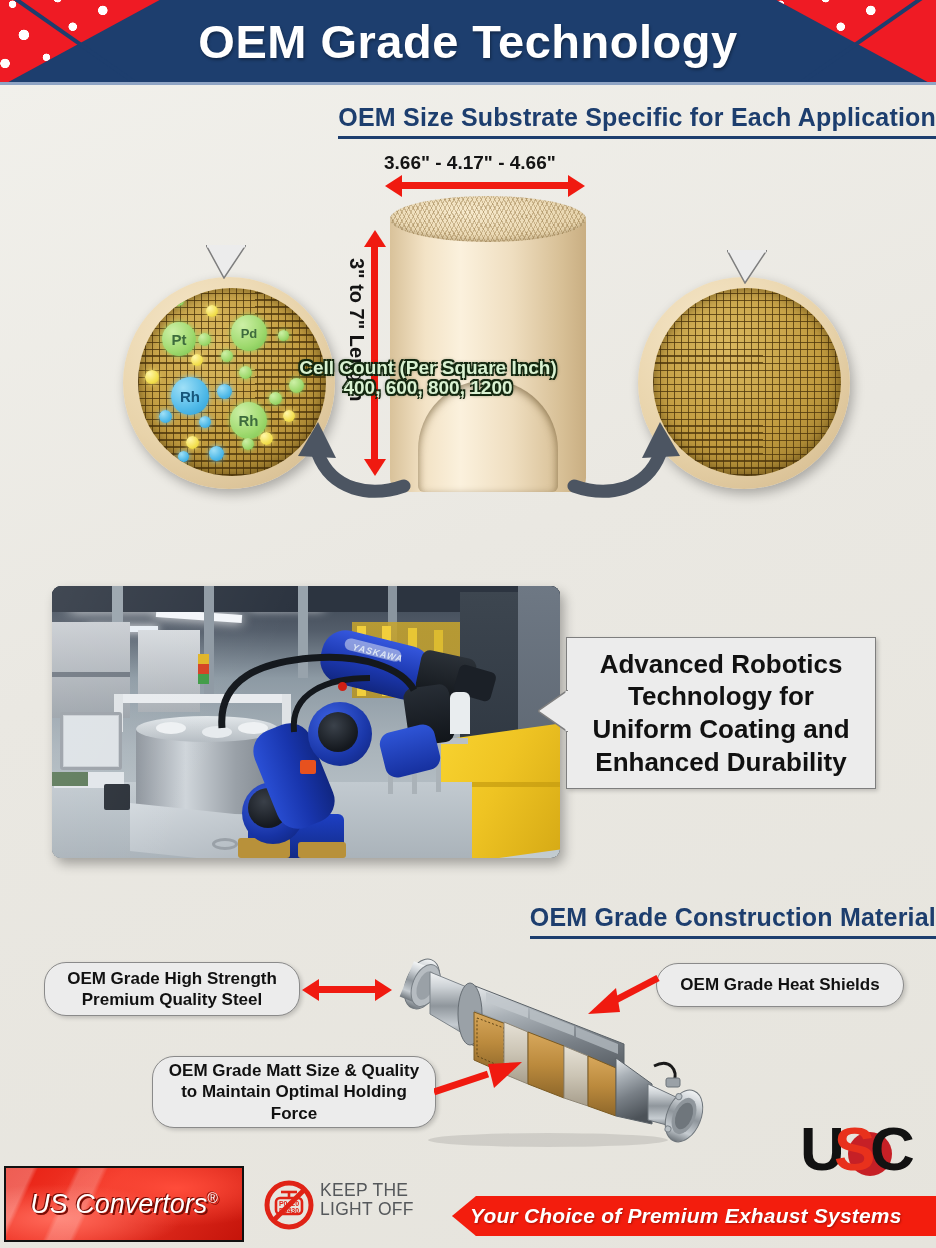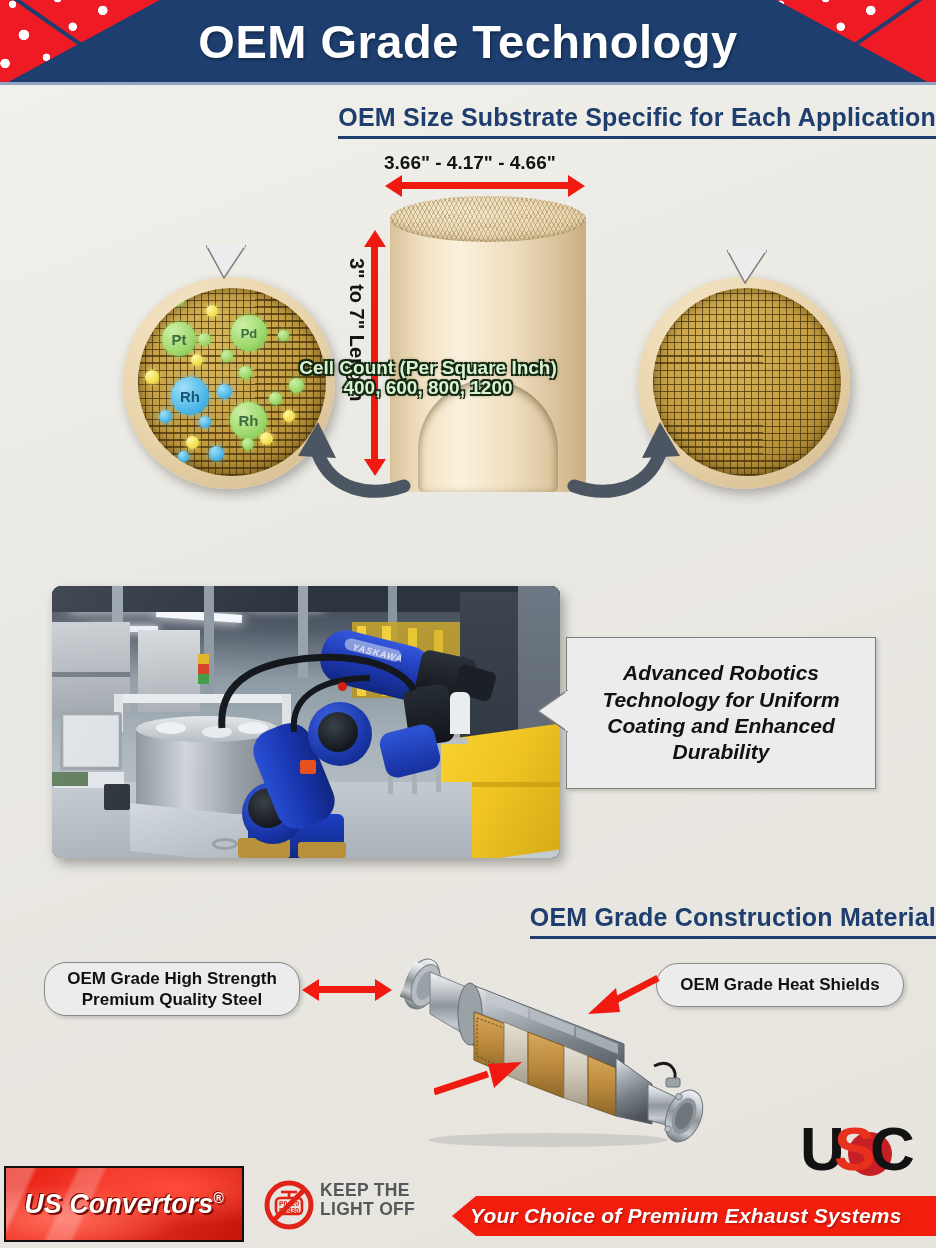--- a/index.html
+++ b/index.html
@@ -192,30 +192,30 @@
     position:absolute; left:4px; top:6px; width:240px; height:76px;
     border:2px solid #111;
     background:
       linear-gradient(115deg, rgba(255,255,255,.28) 0 10%, transparent 12% 26%, rgba(255,255,255,.22) 28% 36%, transparent 38%),
       radial-gradient(ellipse at 22% 70%, #ff6a5a 0%, transparent 48%),
       radial-gradient(ellipse at 72% 28%, #ff4c3a 0%, transparent 52%),
       linear-gradient(135deg,#e81f12 0%, #f0392a 40%, #c5140a 100%);
     display:flex; align-items:center; justify-content:center;
   }
   .usc-badge-text {
-    color:#fff; font-style:italic; font-weight:bold; font-size:27px;
+    color:#fff; font-style:italic; font-weight:normal; font-size:27px;
     text-shadow:2px 2px 0 #7a0d05, -1px -1px 0 #7a0d05;
   }
   .usc-badge-text sup { font-size:14px; vertical-align:super; }
 
   .keeplight { position:absolute; left:264px; top:20px; width:172px; height:50px; }
   .kl-icon { position:absolute; left:0; top:0; width:50px; height:50px; }
   .kl-text {
     position:absolute; left:56px; top:1px; color:#55585b;
-    font-weight:bold; font-size:17.5px; line-height:1.07; letter-spacing:.3px;
+    font-weight:normal; font-size:17.5px; line-height:1.07; letter-spacing:.3px;
   }
 
   .tagline {
     position:absolute; left:452px; top:1196px; width:484px; height:40px;
     background:#f31d0d;
     clip-path: polygon(24px 0, 100% 0, 100% 100%, 24px 100%, 0 50%);
     display:flex; align-items:center; justify-content:flex-start;
     box-shadow:0 2px 4px rgba(0,0,0,.25);
   }
   .tagline-text {
@@ -406,21 +406,21 @@
 
     <div class="ph" style="left:398px; top:106px; width:20px; height:42px; background:#e9edef; border-radius:6px 6px 0 0;"></div>
 
     <div class="ph" style="left:146px; top:68px; width:11px; height:10px; background:#e0b425;"></div>
     <div class="ph" style="left:146px; top:78px; width:11px; height:10px; background:#d44022;"></div>
     <div class="ph" style="left:146px; top:88px; width:11px; height:10px; background:#3f9b46;"></div>
 
     <div class="ph" style="inset:0; background:linear-gradient(115deg,rgba(255,255,255,.10) 0%,transparent 40%);"></div>
   </div>
 
-  <div class="callout" style="left:566px; top:637px; width:310px; height:152px; font-size:21px; padding:0 12px;font-style:italic;">
+  <div class="callout" style="left:566px; top:637px; width:310px; height:152px; font-size:26px; padding:0 12px;">
     <span>Advanced Robotics Technology for Uniform Coating and Enhanced Durability</span>
   </div>
   <svg class="tail" style="left:538px; top:690px; width:30px; height:42px;" viewBox="0 0 30 42">
     <polygon points="30,0 30,42 0,21" fill="#ececec" stroke="#7e7e7e" stroke-width="1.5"></polygon>
     <line x1="29" y1="1" x2="29" y2="41" stroke="#ececec" stroke-width="3"></line>
   </svg>
 
   <div class="sec-title" style="top:897px;margin-top:6px;">
     <span class="u">OEM Grade Construction Material</span>
   </div>
@@ -507,20 +507,23 @@
   <div class="arrow-h" style="left:318px; top:986px; width:58px;"></div>
 
   <div class="callout round" style="left:656px; top:963px; width:248px; height:44px; font-size:17px; padding:8px 10px;">
     <span>OEM Grade Heat Shields</span>
   </div>
   <svg style="position:absolute; left:586px; top:972px; width:76px; height:44px;" viewBox="0 0 76 44">
     <line x1="72" y1="6" x2="26" y2="30" stroke="#f01a10" stroke-width="7"></line>
     <polygon points="2,42 30,16 34,40" fill="#f01a10"></polygon>
   </svg>
 
+  <div class="callout round" style="left:152px; top:1056px; width:284px; height:72px; font-size:17px; padding:0 10px;">
+    <span>OEM Grade Matt Size &amp; Quality to Maintain Optimal Holding Force</span>
+  </div>
   <svg style="position:absolute; left:434px; top:1056px; width:90px; height:42px;" viewBox="0 0 90 42">
     <line x1="0" y1="36" x2="54" y2="18" stroke="#f01a10" stroke-width="7"></line>
     <polygon points="88,6 60,32 54,8" fill="#f01a10"></polygon>
   </svg>
 
   <div class="usc-logo">
     <svg width="124" height="66" viewBox="0 0 124 66">
       <circle cx="72" cy="40" r="22" fill="#c62026"></circle>
       <text x="2" y="56" font-family="Liberation Sans, sans-serif" font-size="62" font-weight="bold" fill="#121212">U</text>
       <text x="36" y="56" font-family="Liberation Sans, sans-serif" font-size="62" font-weight="bold" fill="#e8311c">S</text>

